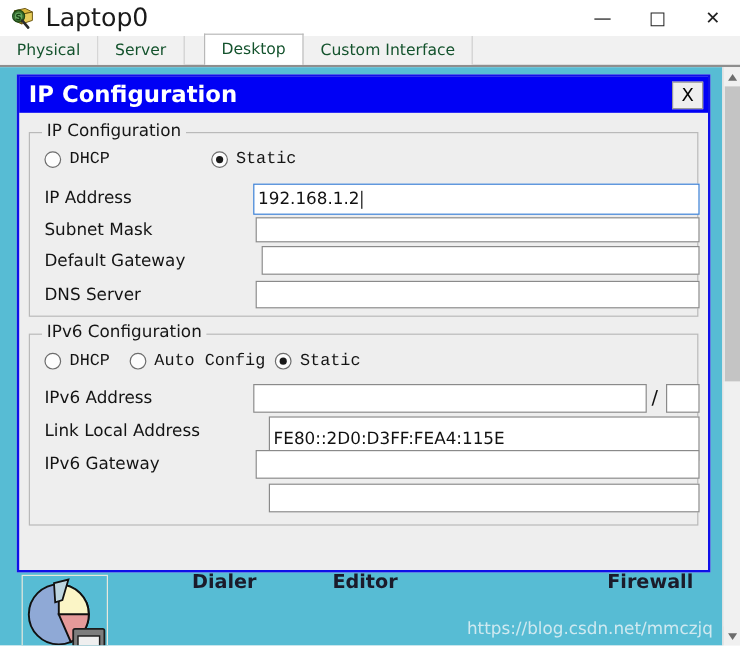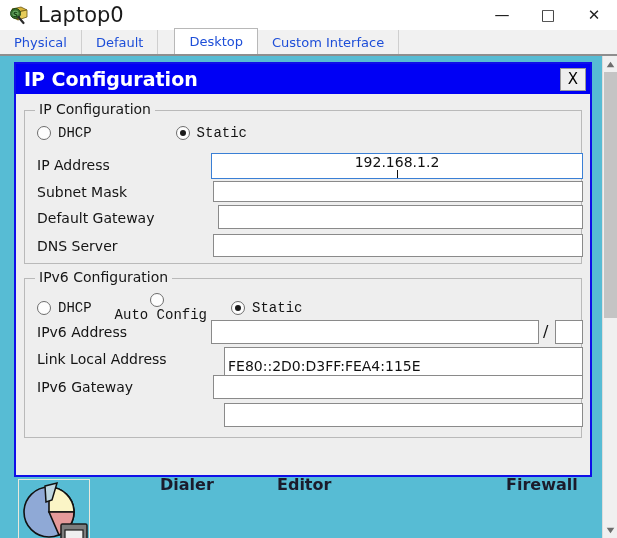--- a/index.html
+++ b/index.html
@@ -62,21 +62,21 @@
     box-sizing: border-box;
     display: flex;
     align-items: flex-end;
   }
   .tab {
     height: 24px;
     padding: 0 14px;
     display: flex;
     align-items: center;
     font-size: 13px;
-    color: #1d4ed8;
+    color: #14532d;
     background: #f1f1f1;
     border-right: 1px solid #cfcfcf;
     box-sizing: border-box;
   }
   .tab.active {
     background: #ffffff;
     height: 26px;
     border-top: 1px solid #b8b8b8;
     border-left: 1px solid #b8b8b8;
     border-right: 1px solid #b8b8b8;
@@ -263,21 +263,20 @@
     font-size: 14px;
     color: #111;
     font-family: "DejaVu Sans", "Liberation Sans", sans-serif;
     padding: 0 3px;
     display: flex;
     align-items: center;
     overflow: hidden;
   }
   .field-input.focused {
     border: 1px solid #3a7fd5;
-    flex-direction: column;
   }
   .caret {
     display: inline-block;
     width: 1px;
     height: 15px;
     background: #111;
     margin-left: 1px;
   }
   .slash {
     position: absolute;
@@ -304,21 +303,21 @@
   <span class="titlebar-title">Laptop0</span>
   <div class="win-controls">
     <div class="win-btn">—</div>
     <div class="win-btn">□</div>
     <div class="win-btn">✕</div>
   </div>
 </div>
 
 <div class="tabstrip">
   <div class="tab">Physical</div>
-  <div class="tab">Default</div>
+  <div class="tab">Server</div>
   <div class="tab active">Desktop</div>
   <div class="tab">Custom Interface</div>
 </div>
 
 <div class="desktop-pane">
 
   <div class="desk-label" style="left:160px; top:419px;">Dialer</div>
   <div class="desk-label" style="left:277px; top:419px;">Editor</div>
   <div class="desk-label" style="left:506px; top:419px;">Firewall</div>
 
@@ -326,20 +325,21 @@
     <svg width="72" height="60" viewBox="0 0 72 60">
       <circle cx="30" cy="32" r="25" fill="#8fa9d6" stroke="#111" stroke-width="1.6"></circle>
       <path d="M30 32 L30 7 A25 25 0 0 1 55 32 Z" fill="#fbf5c6" stroke="#111" stroke-width="1.6"></path>
       <path d="M30 32 L55 32 A25 25 0 0 1 40 55 Z" fill="#e59a9a" stroke="#111" stroke-width="1.6"></path>
       <path d="M26 6 L38 3 L33 20 L27 22 Z" fill="#bcd5e0" stroke="#111" stroke-width="1.5"></path>
       <rect x="42" y="44" width="26" height="16" rx="1.5" fill="#7d7d7d" stroke="#1d1d1d" stroke-width="1.5"></rect>
       <rect x="46" y="50" width="18" height="10" fill="#efefef" stroke="#1d1d1d" stroke-width="1.2"></rect>
     </svg>
   </div>
 
+  <div class="watermark">https://blog.csdn.net/mmczjq</div>
 </div>
 
 <div class="vscroll">
   <div class="vscroll-arrow up">
     <svg width="9" height="7" viewBox="0 0 9 7">
         <path d="M4.5 0.7 L8.3 6.2 L0.7 6.2 Z" fill="#6d6d6d"></path>
       </svg>
   </div>
   <div class="vscroll-thumb"></div>
   <div class="vscroll-track-lower"></div>
@@ -396,21 +396,21 @@
     </div>
 
     <div class="groupbox" id="gb-ipv6">
       <span class="gb-title">IPv6 Configuration</span>
 
       <div class="radio-row">
         <label class="radio" style="margin-right:16px;">
           <span class="radio-dot"></span>
           <span class="radio-label">DHCP</span>
         </label>
-        <label class="radio" style="margin-right:24px;flex-direction:column;">
+        <label class="radio" style="margin-right:8px;">
           <span class="radio-dot"></span>
           <span class="radio-label">Auto Config</span>
         </label>
         <label class="radio">
           <span class="radio-dot checked"></span>
           <span class="radio-label">Static</span>
         </label>
       </div>
 
       <span class="field-label" style="left:12px; top:45px;">IPv6 Address</span>

